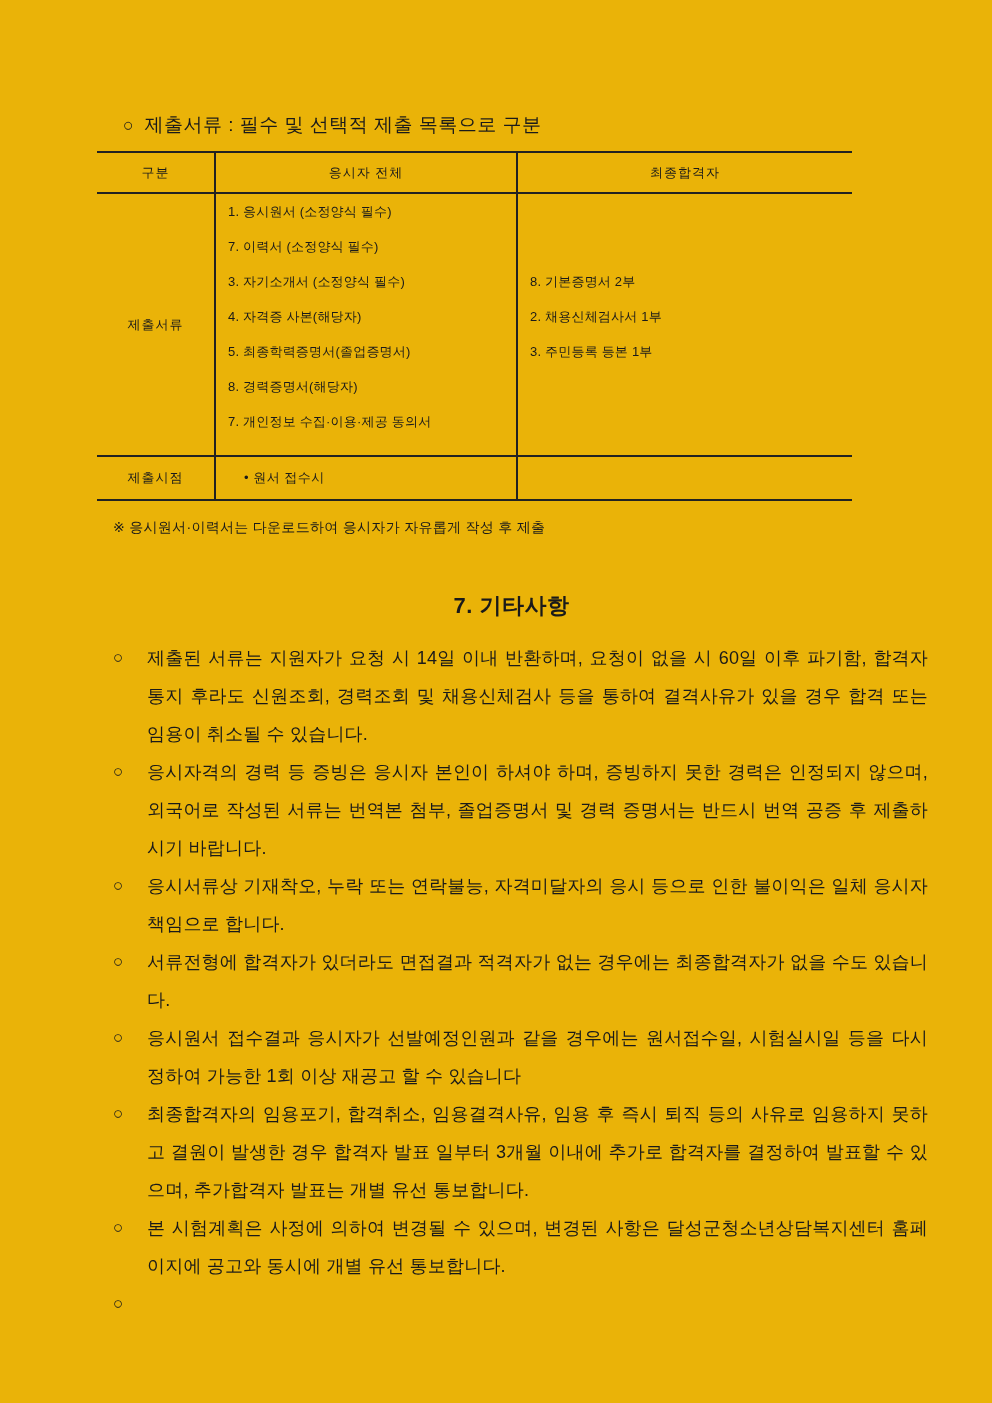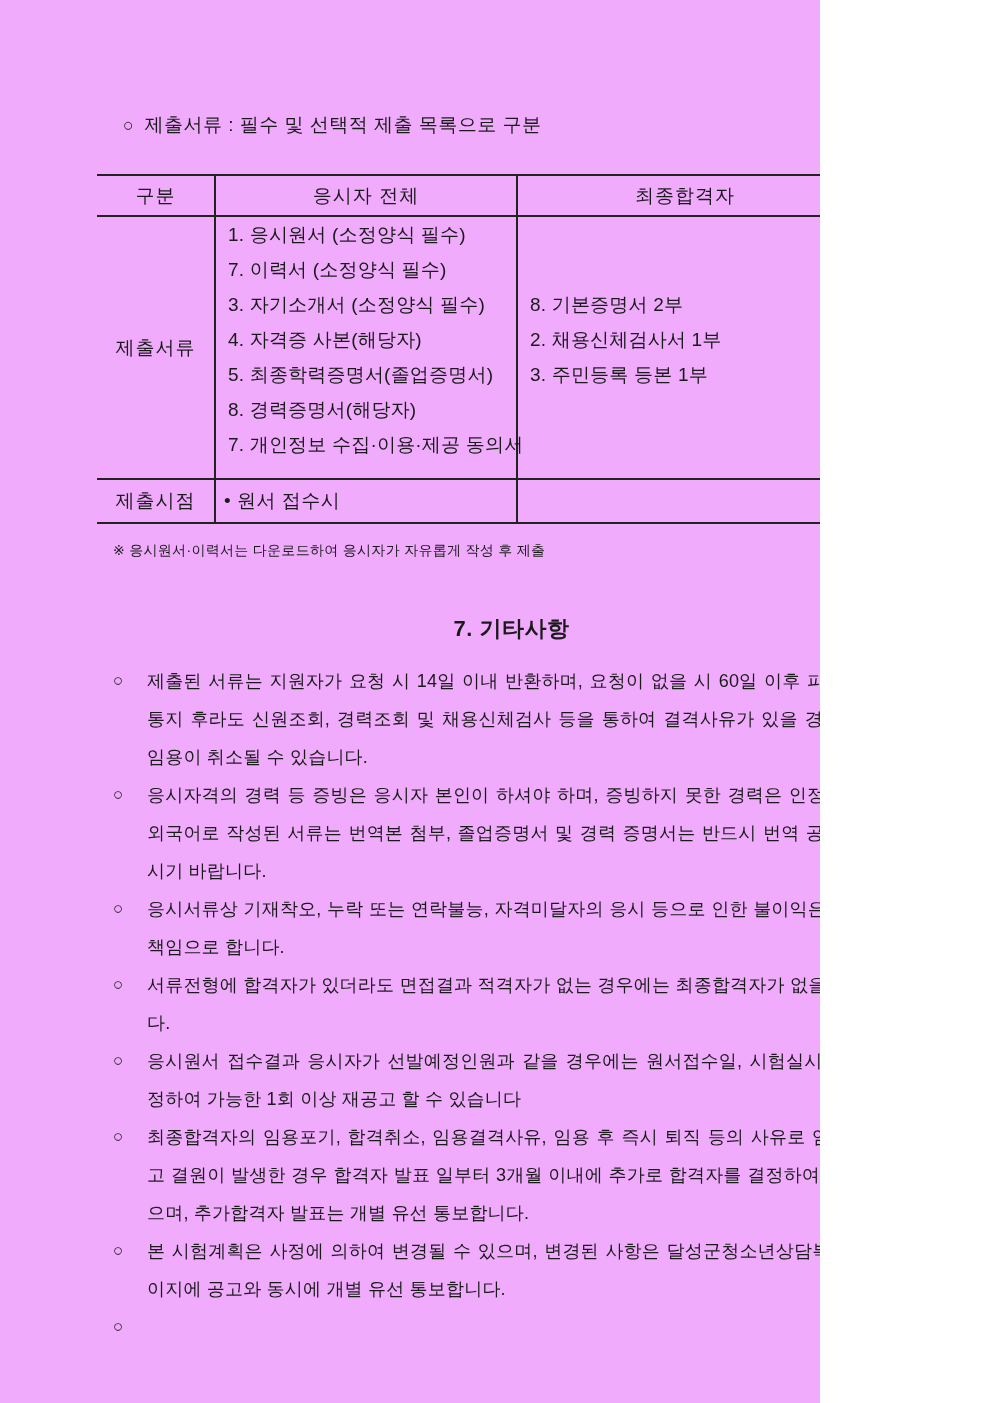--- a/index.html
+++ b/index.html
@@ -3,68 +3,68 @@
 <meta charset="utf-8">
 <style>
   * { margin: 0; padding: 0; box-sizing: border-box; }
   html, body {
     background: #ffffff;
     font-family: "Liberation Sans", "DejaVu Sans", sans-serif;
     color: #1a1a1a;
   }
   .page {
     position: relative;
-    width: 820px;
+    width: 992px;
     height: 1403px;
-    background: #f0abfc;
+    background: #eab308;
     overflow: hidden;
   }
   .content {
     position: absolute;
     left: 95px;
     top: 112px;
     width: 833px;
   }
 
   
   .intro-line {
     margin-left: 28px;
     font-size: 19px;
     letter-spacing: 0.5px;
     white-space: nowrap;
   }
   .intro-line .marker { margin-right: 10px; font-size: 18px; }
 
   
   table.doc-table {
-    margin-top: 36px;
+    margin-top: 13px;
     margin-left: 2px;
     width: 755px;
     border-collapse: collapse;
     table-layout: fixed;
-    font-size: 19px;
+    font-size: 13px;
   }
   table.doc-table col.c1 { width: 118px; }
   table.doc-table col.c2 { width: 302px; }
   table.doc-table col.c3 { width: 335px; }
   table.doc-table tr { border-bottom: 2px solid #222; }
   table.doc-table tr.head-row { border-top: 2px solid #222; }
   table.doc-table th, table.doc-table td {
     font-weight: normal;
     vertical-align: middle;
     padding: 0;
   }
   table.doc-table th { text-align: center; height: 41px; letter-spacing: 1px; }
   table.doc-table td + td, table.doc-table th + th { border-left: 2px solid #222; }
   td.row-label { text-align: center; letter-spacing: 1px; font-family: Liberation Serif, serif; }
   td.cell-list { height: 244px; }
   ul.cell-items { list-style: none; padding: 0 6px 16px 12px; }
   ul.cell-items li { line-height: 35px; white-space: nowrap; letter-spacing: 0.2px; }
   tr.time-row td { height: 44px; }
-  tr.time-row td.cell-value { padding-left: 8px; letter-spacing: 0.5px; }
+  tr.time-row td.cell-value { padding-left: 28px; letter-spacing: 0.5px; }
 
   
   .footnote {
     margin-top: 18px;
     margin-left: 18px;
     font-size: 14px;
     letter-spacing: 0.3px;
   }
 
   

